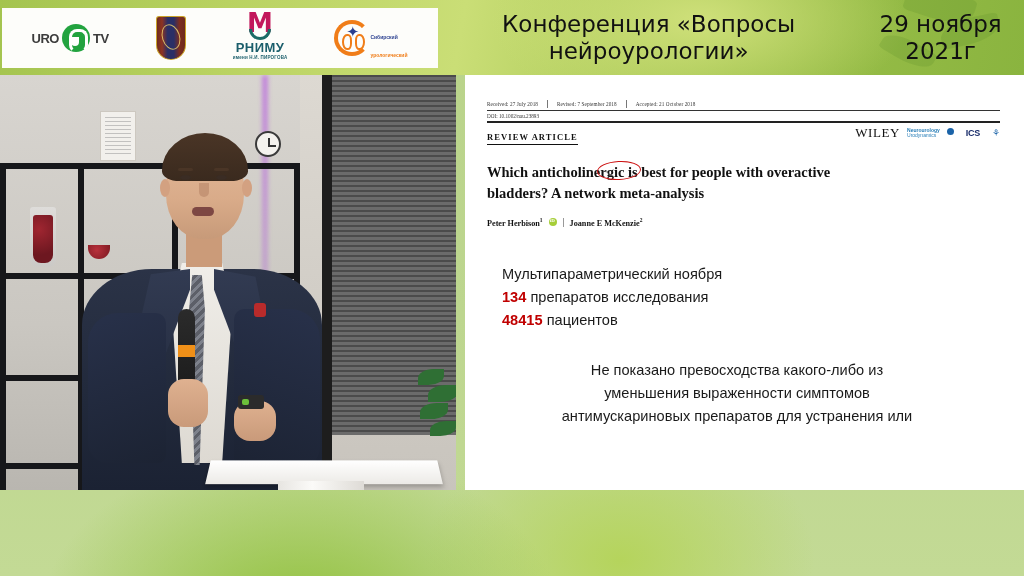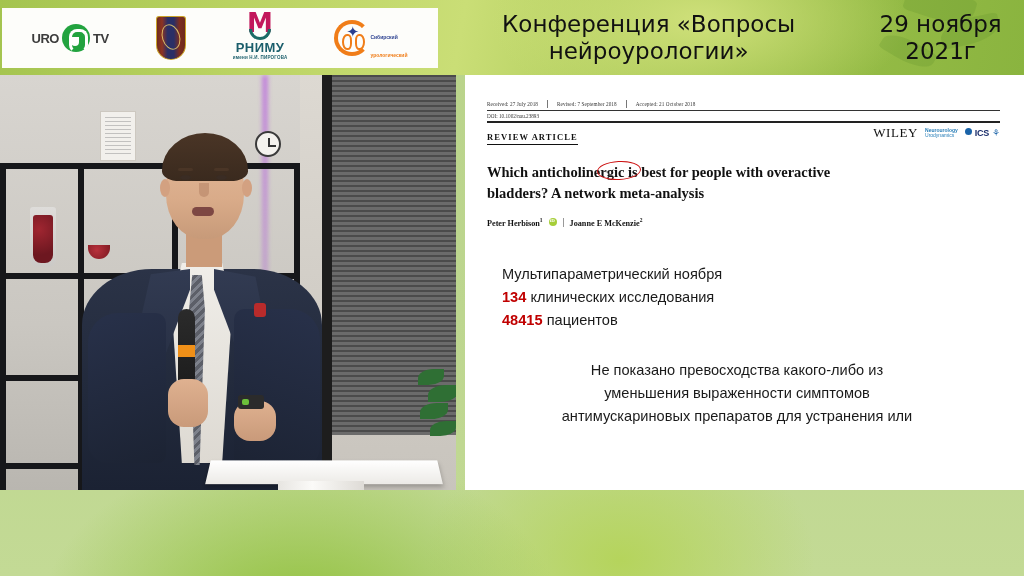--- a/index.html
+++ b/index.html
@@ -273,21 +273,21 @@
     border-bottom: 1px solid #111; padding-bottom: 2px;
   }
   #pub-logos {
     position: absolute; right: 24px; top: 50px;
     display: flex; align-items: center; gap: 7px;
   }
   .wiley { font-family: "Liberation Serif", serif; font-size: 13px; letter-spacing: .6px; color: #111; font-variant: small-caps; font-weight: 500; }
   .nau { display: flex; flex-direction: column; line-height: 1.05; }
   .nau .l1 { font-size: 5px; color: #2a7fb8; font-weight: 700; }
   .nau .l2 { font-size: 5px; color: #2a7fb8; }
-  .icsw { display: flex; align-items: flex-start; gap: 3px; }
+  .icsw { display: flex; align-items: flex-start; gap: 12px; }
   .icsw .dot { width: 7px; height: 7px; border-radius: 50%; background: #1a63a8; }
   .icsw .lbl { font-size: 9px; font-weight: 800; color: #1a2d6b; letter-spacing: -.3px; }
   .icsw .mark { font-size: 9px; color: #1a63a8; }
 
   #paper-title {
     position: absolute; left: 22px; top: 87px; width: 420px;
     font-family: "Liberation Serif", serif;
     font-size: 14.5px; font-weight: 700; color: #111; line-height: 1.42;
   }
   #circle-best {
@@ -468,21 +468,21 @@
 
     <div id="authors">
       <span><span>Peter Herbison</span><sup>1</sup></span>
       <span class="orcid"></span>
       <span class="abar"></span>
       <span><span>Joanne E McKenzie</span><sup>2</sup></span>
     </div>
 
     <div id="body-block-1">
       <div>Мультипараметрический ноября</div>
-      <div><span class="hot">134</span><span> клинических исследования</span></div>
+      <div><span class="hot">134</span><span> препаратов исследования</span></div>
       <div><span class="hot">48415</span><span> пациентов</span></div>
     </div>
 
     <div id="body-block-2">
       <div>Не показано превосходства какого-либо из</div>
       <div>уменьшения выраженности симптомов</div>
       <div>антимускариновых препаратов для устранения или</div>
     </div>
 
   </div>

